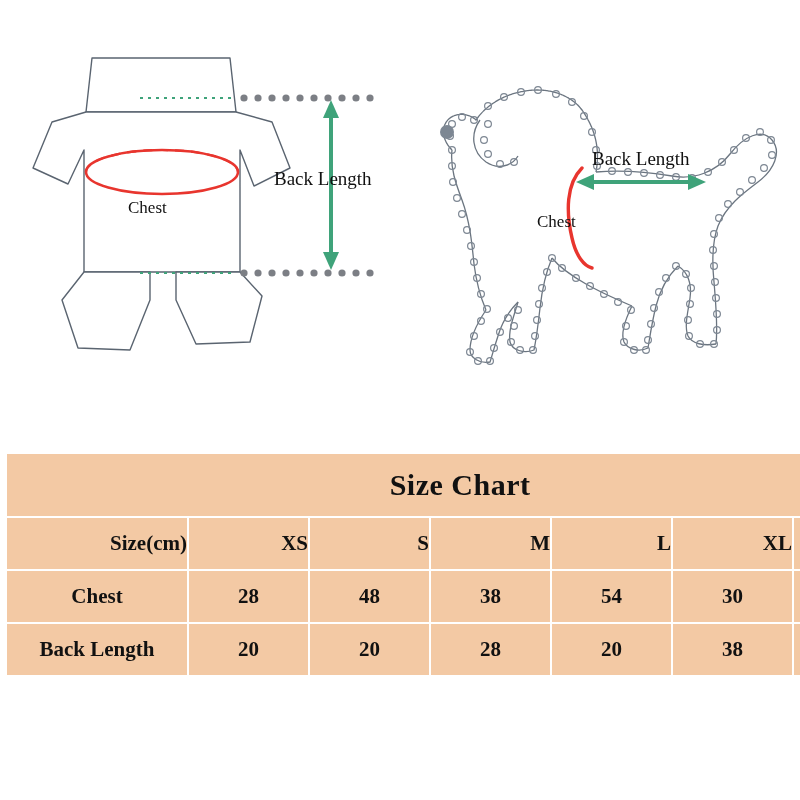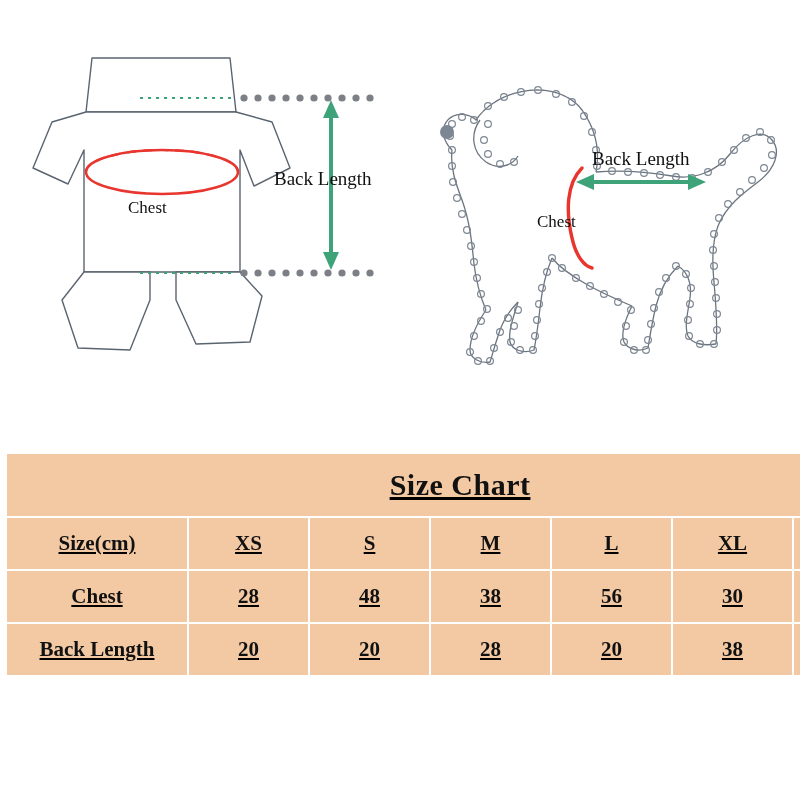--- a/index.html
+++ b/index.html
@@ -52,21 +52,20 @@
     top: 212px;
     font-size: 17px;
   }
 
   
   .table-wrap {
     position: absolute;
     left: 5px;
     top: 452px;
     width: 790px;
-    text-decoration: underline;
   }
   table.size-chart {
     border-collapse: collapse;
     width: 790px;
     background: #f3c9a4;
     table-layout: fixed;
   }
   table.size-chart td, table.size-chart th {
     border: 2px solid #ffffff;
     text-align: center;
@@ -75,20 +74,21 @@
     font-weight: bold;
   }
   td.title-cell {
     font-size: 30px;
     padding: 14px 0 14px 0;
     letter-spacing: 0.5px;
   }
   tr.head-row td {
     font-size: 21px;
     padding: 13px 0;
+    text-align: right;
   }
   tr.data-row td {
     font-size: 21px;
     padding: 13px 0;
   }
   td.rowhead {
     font-size: 21px;
   }
   .col-label { width: 182px; }
   .col-size { width: 121px; }
@@ -317,21 +317,21 @@
           <td>M</td>
           <td>L</td>
           <td>XL</td>
           <td>XXL</td>
         </tr>
         <tr class="data-row">
           <td class="rowhead">Chest</td>
           <td>28</td>
           <td>48</td>
           <td>38</td>
-          <td>56</td>
+          <td>54</td>
           <td>30</td>
           <td>53</td>
         </tr>
         <tr class="data-row">
           <td class="rowhead">Back Length</td>
           <td>20</td>
           <td>20</td>
           <td>28</td>
           <td>20</td>
           <td>38</td>

